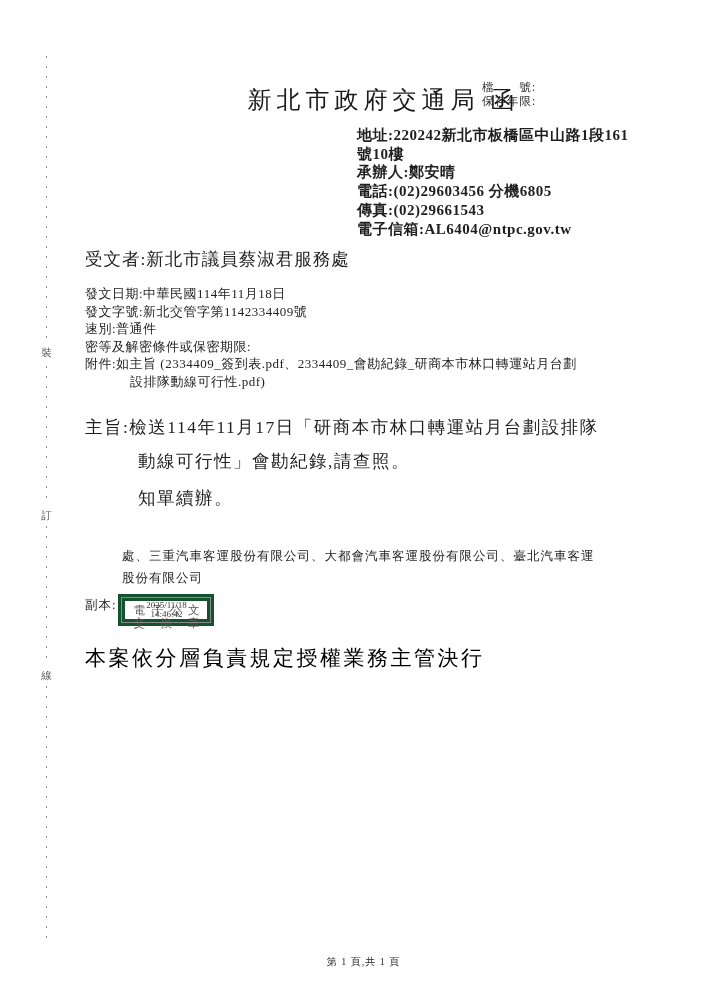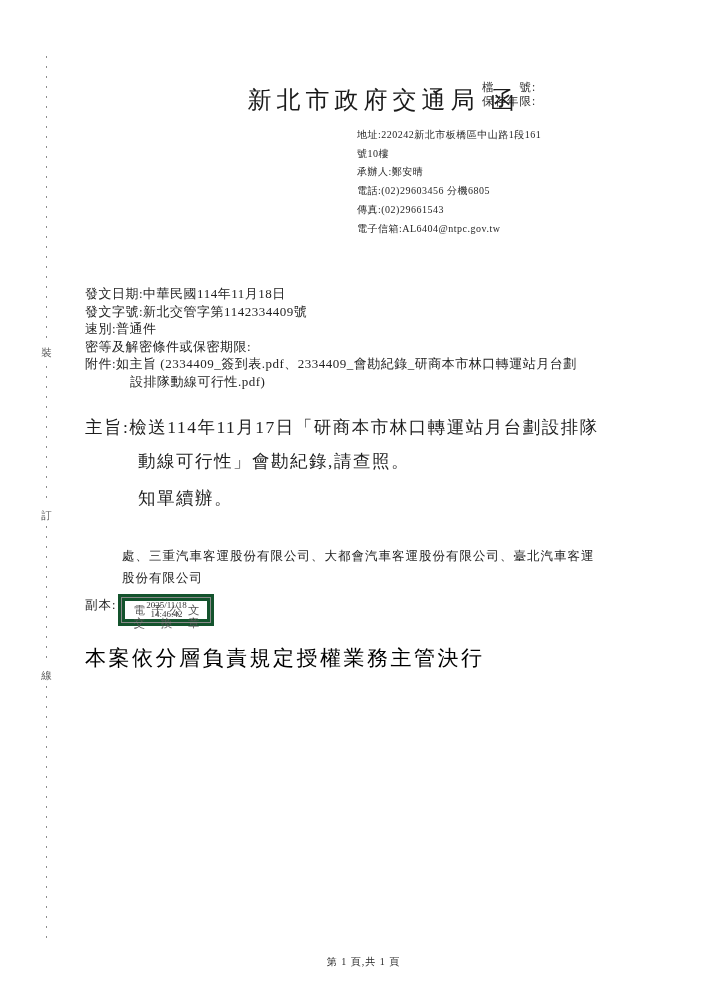--- a/index.html
+++ b/index.html
@@ -11,21 +11,21 @@
     font-family:"Liberation Serif","DejaVu Serif",serif;
     color:#1f1f1f;
     overflow:hidden;
   }
   .abs{position:absolute;}
   
   .classification{left:482px;top:36px;font-size:11.5px;line-height:14px;letter-spacing:1px;color:#2a2a2a;margin-top:44px;}
   
   .doc-title{left:60px;right:0;top:84px;text-align:center;font-size:24px;letter-spacing:5px;color:#1a1a1a;}
   
-  .sender{left:357px;top:126px;font-size:10px;line-height:18.7px;letter-spacing:0.5px;}
+  .sender{left:357px;top:126px;font-size:15px;line-height:18.7px;letter-spacing:0.5px;font-weight:bold;}
   
   .recipient{left:85px;top:247px;font-size:17.5px;letter-spacing:1px;}
   
   .meta{left:85px;top:285px;font-size:13px;line-height:17.6px;letter-spacing:0.5px;}
   .meta .cont{padding-left:45px;}
   
   .subject{left:85px;top:410px;font-size:17.5px;line-height:34px;letter-spacing:1.5px;}
   .description{left:85px;top:481px;font-size:17.5px;line-height:34px;letter-spacing:1.5px;}
   .para-cont{padding-left:53px;}
   
@@ -82,20 +82,21 @@
 
   <div class="abs sender">
     <div>地址:220242新北市板橋區中山路1段161</div>
     <div>號10樓</div>
     <div>承辦人:鄭安晴</div>
     <div>電話:(02)29603456 分機6805</div>
     <div>傳真:(02)29661543</div>
     <div>電子信箱:AL6404@ntpc.gov.tw</div>
   </div>
 
+  <div class="abs recipient">受文者:新北市議員蔡淑君服務處</div>
 
   <div class="abs meta">
     <div>發文日期:中華民國114年11月18日</div>
     <div>發文字號:新北交管字第1142334409號</div>
     <div>速別:普通件</div>
     <div>密等及解密條件或保密期限:</div>
     <div>附件:如主旨 (2334409_簽到表.pdf、2334409_會勘紀錄_研商本市林口轉運站月台劃</div>
     <div class="cont">設排隊動線可行性.pdf)</div>
   </div>
 

